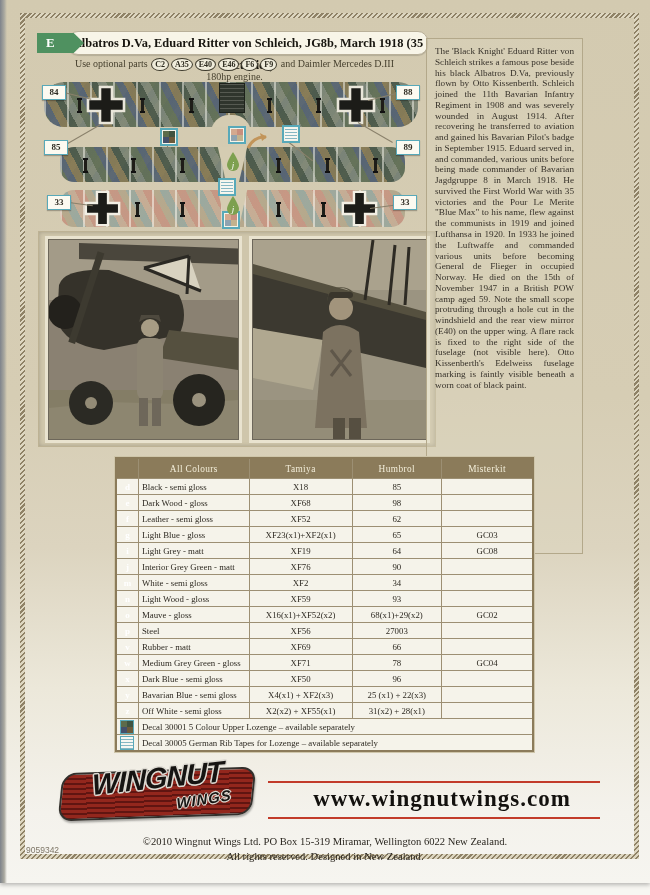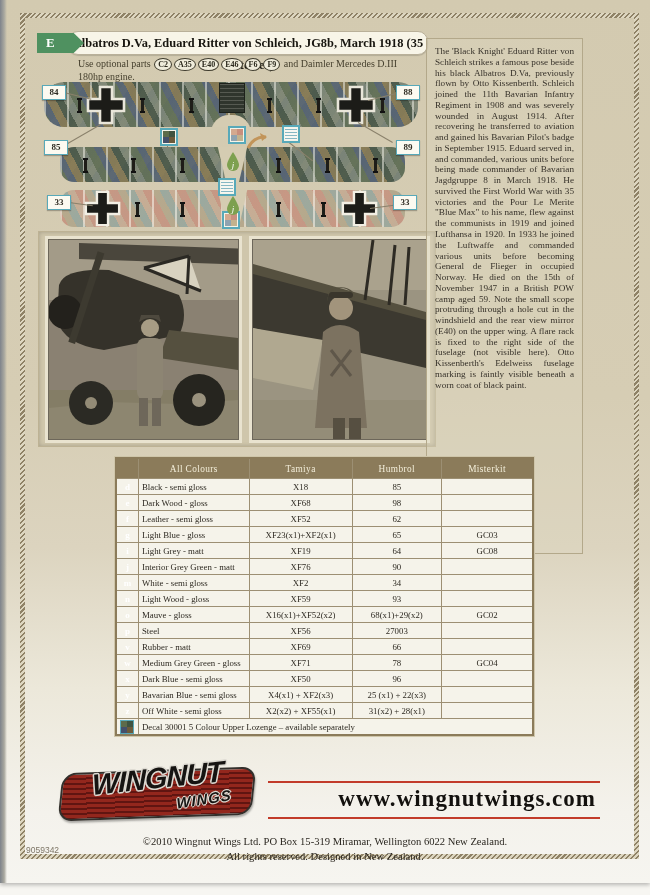--- a/index.html
+++ b/index.html
@@ -14,22 +14,22 @@
         border:5px solid;border-image:repeating-linear-gradient(135deg,#8f8266 0 1.5px,#ddd6c0 1.5px 3.5px) 5;
         pointer-events:none;z-index:1;}
   
   .step-badge{position:absolute;left:37px;top:33px;width:38px;height:20px;background:#4f9160;
         clip-path:polygon(0 0,78% 0,100% 50%,78% 100%,0 100%);
         color:#fff;font:bold 13px "Liberation Serif",serif;text-align:left;padding-left:9px;line-height:20px;z-index:3;}
   .title-bar{position:absolute;left:68px;top:31px;width:358px;height:22px;background:#f8f5e8;
         border:1px solid #b9b099;border-radius:10px;z-index:2;
         font:bold 12.4px "Liberation Serif",serif;color:#17150f;text-align:center;line-height:22px;
         box-shadow:0 1px 1px rgba(0,0,0,.15);}
-  .parts-line{position:absolute;left:78px;top:58px;width:345px;font:10px "Liberation Serif",serif;
-        color:#47412f;z-index:2;}
+  .parts-line{position:absolute;left:62px;top:58px;width:345px;font:10px "Liberation Serif",serif;
+        color:#47412f;z-index:2;text-align:center;}
   .part-chip{display:inline-block;border:1px solid #3d3a2c;border-radius:50%;background:#efecdb;
         font:bold 8px "Liberation Serif",serif;color:#2c2a1e;padding:1px 3px;margin:0 1px;line-height:9px;}
   
   .diagram{position:absolute;left:30px;top:78px;width:400px;height:154px;z-index:2;}
   .wing{position:absolute;overflow:hidden;}
   .loz-top{background-color:#8d9484;background-image:
         repeating-linear-gradient(90deg,rgba(235,235,225,.55) 0 2px,rgba(235,235,225,0) 2px 23px),
         repeating-linear-gradient(62deg,rgba(95,110,85,.85) 0 8px,rgba(80,95,115,.8) 8px 15px,rgba(135,120,80,.8) 15px 23px,rgba(70,85,70,.85) 23px 30px,rgba(125,135,120,.7) 30px 38px),
         repeating-linear-gradient(-55deg,rgba(90,100,80,.35) 0 6px,rgba(60,70,90,.3) 6px 12px,rgba(140,125,85,.3) 12px 19px);}
   .loz-bot{background-color:#bda595;background-image:
@@ -94,21 +94,21 @@
         font:italic 900 29px "Liberation Sans",sans-serif;letter-spacing:-1px;color:#161412;
         transform:rotate(-4deg) skewX(-6deg);
         text-shadow:-1.5px 0 #dddad2,1.5px 0 #dddad2,0 -1.5px #dddad2,0 1.5px #dddad2,-1px -1px #dddad2,1px 1px #dddad2,1px -1px #dddad2,-1px 1px #dddad2;}
   .logo-w2{position:absolute;right:28px;top:30px;font:italic 900 15px "Liberation Sans",sans-serif;
         letter-spacing:1px;color:#161412;transform:rotate(-7deg) skewX(-6deg);
         text-shadow:-1.2px 0 #dddad2,1.2px 0 #dddad2,0 -1.2px #dddad2,0 1.2px #dddad2;}
   .assist{position:absolute;left:268px;top:765px;width:332px;text-align:center;
         font:10px "Liberation Serif",serif;color:#2e2a24;z-index:3;}
   .rule{position:absolute;left:268px;width:332px;height:2px;background:#c23b2a;z-index:3;}
   .rule1{top:781px;} .rule2{top:817px;}
-  .site{position:absolute;left:264px;top:786px;width:332px;text-align:right;
+  .site{position:absolute;left:276px;top:786px;width:332px;text-align:center;
         font:bold 23px "Liberation Serif",serif;letter-spacing:1px;color:#13110e;z-index:3;}
   .copy1{position:absolute;left:0;top:836px;width:650px;text-align:center;
         font:10.6px "Liberation Serif",serif;color:#2b2720;z-index:3;}
   .copy2{position:absolute;left:0;top:851px;width:650px;text-align:center;
         font:10.6px "Liberation Serif",serif;color:#2b2720;z-index:3;}
   .serial{position:absolute;left:26px;top:845px;font:8.5px "Liberation Sans",sans-serif;color:#7d7566;z-index:3;}
 </style>
 </head>
 <body>
 
@@ -393,20 +393,24 @@
       <td class="humcell">31(x2) + 28(x1)</td>
       <td class="miscell"></td>
     </tr>
 
     <tr>
       <td class="dec-icon-cell"><span class="dec-sw" style="background: conic-gradient(rgb(63, 83, 64) 0deg, rgb(63, 83, 64) 25%, rgb(107, 90, 58) 0deg, rgb(107, 90, 58) 50%, rgb(68, 80, 107) 0deg, rgb(68, 80, 107) 75%, rgb(93, 107, 74) 0deg);"></span></td>
       <td class="dec-text" colspan="4">Decal 30001 5 Colour Upper Lozenge – available separately</td>
     </tr>
 
 
+    <tr>
+      <td class="dec-icon-cell"><span class="dec-sw" style="background: repeating-linear-gradient(rgb(247, 247, 242) 0px, rgb(247, 247, 242) 2px, rgb(134, 183, 195) 2px, rgb(134, 183, 195) 3px);"></span></td>
+      <td class="dec-text" colspan="4">Decal 30005 German Rib Tapes for Lozenge – available separately</td>
+    </tr>
   </tbody>
   </table>
 
   <div class="logo">
     <div class="logo-plate"></div>
     <div class="logo-w1">WINGNUT</div>
     <div class="logo-w2">WINGS</div>
   </div>
   <div class="rule rule1"></div>
   <div class="site">www.wingnutwings.com</div>

